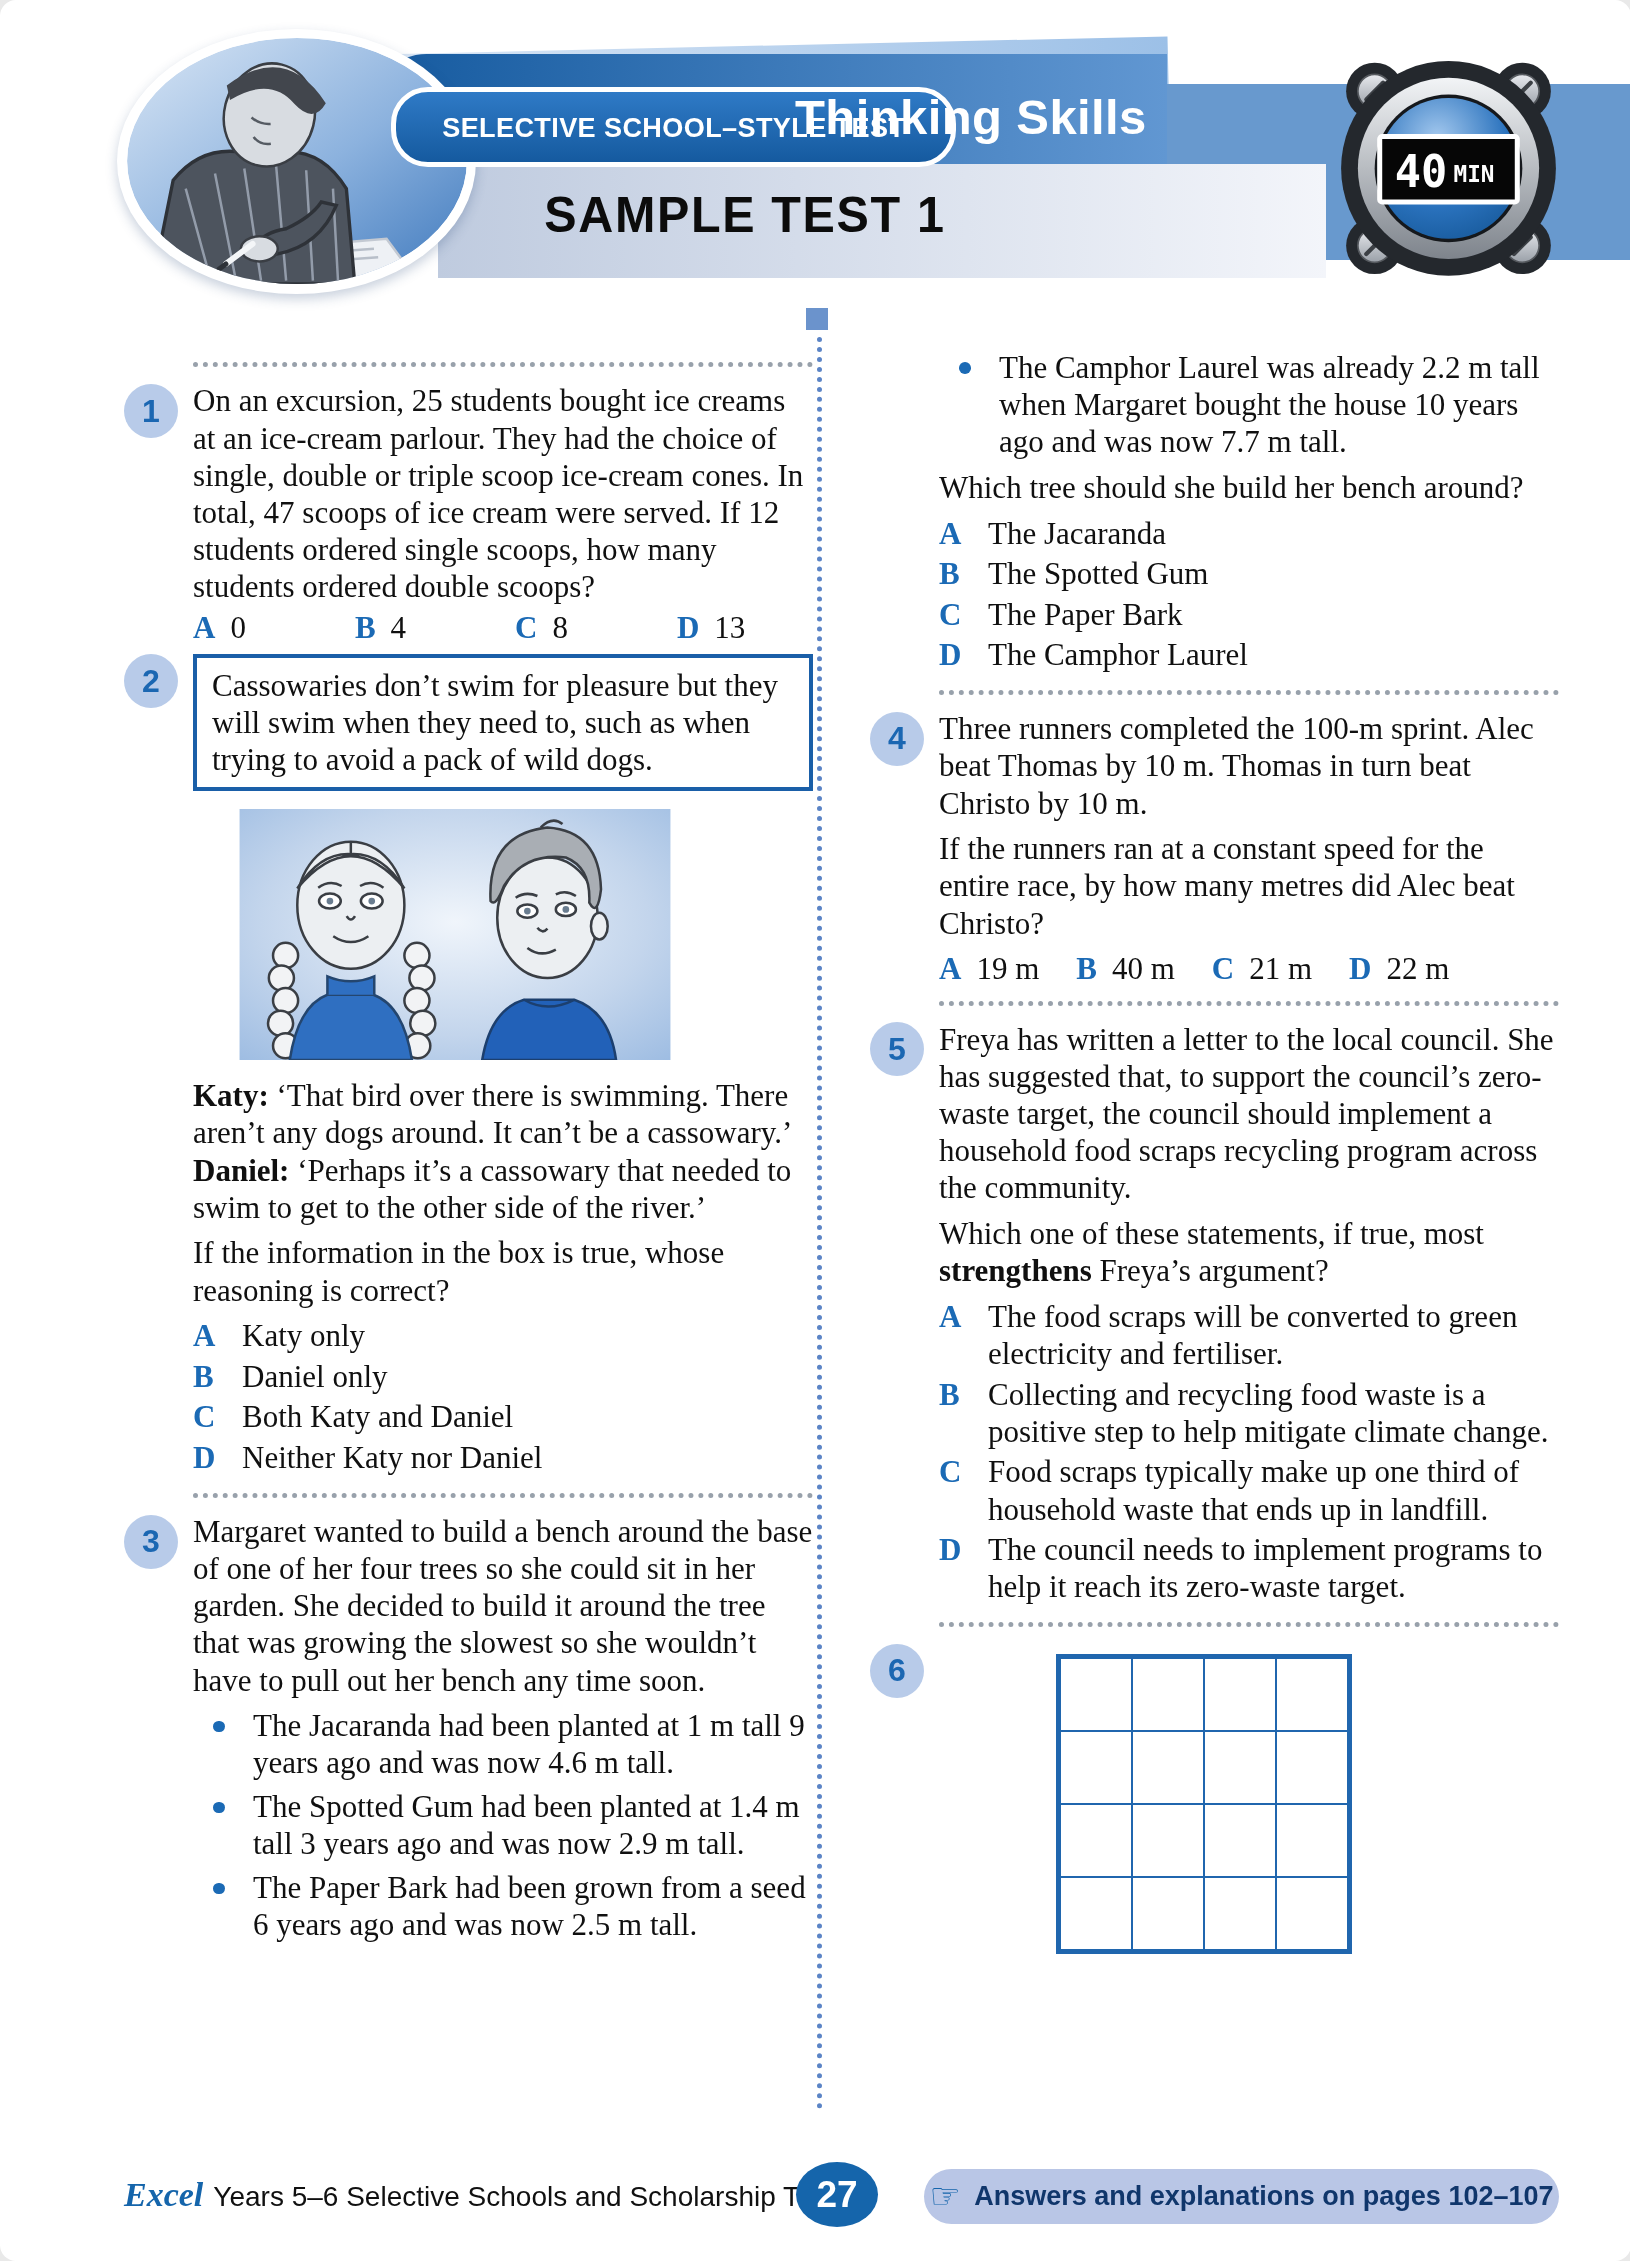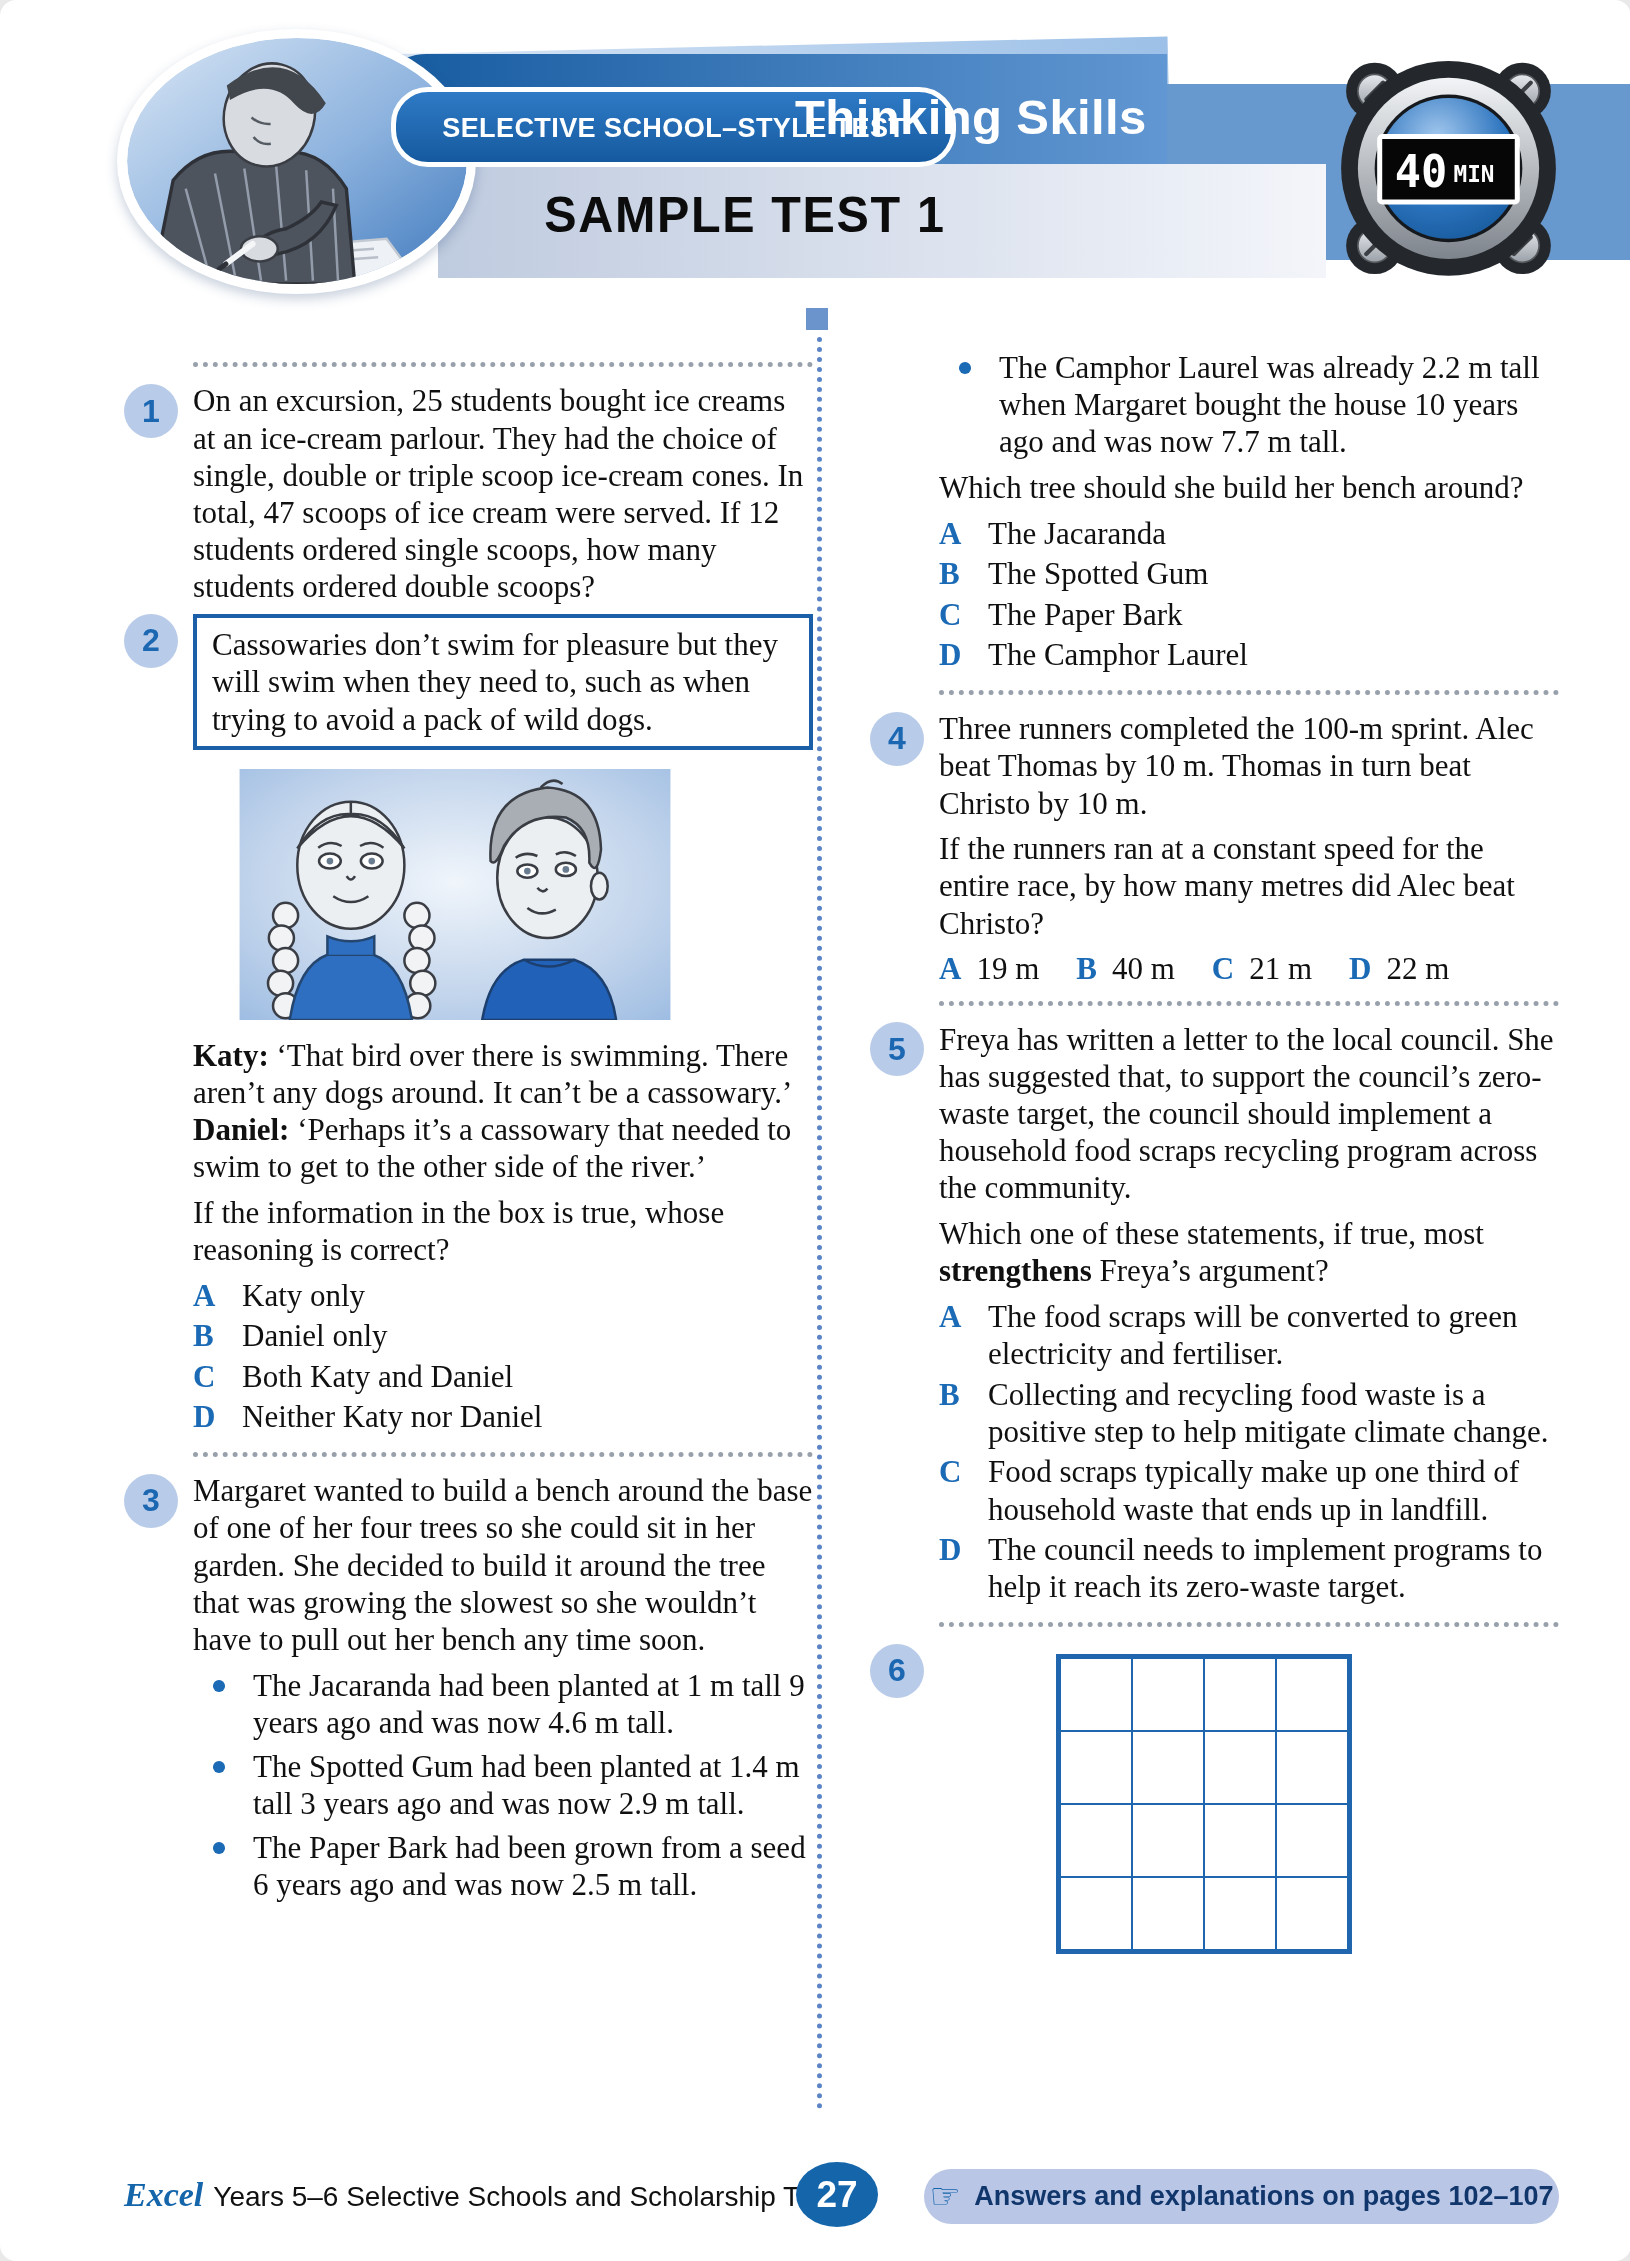--- a/index.html
+++ b/index.html
@@ -173,20 +173,26 @@
 
   <div class="col col-left">
     <div class="sep ind"></div>
 
     <div class="q">
       <div>
           <div class="qnum">1</div>
         </div>
       <div class="qbody">
         <p class="tight">On an excursion, 25 students bought ice creams at an ice-cream parlour. They had the choice of single, double or triple scoop ice-cream cones. In total, 47 scoops of ice cream were served. If 12 students ordered single scoops, how many students ordered double scoops?</p>
+        <div class="opts-inline">
+          <span><span class="opt-letter">A</span><span>0</span></span>
+          <span><span class="opt-letter">B</span><span>4</span></span>
+          <span><span class="opt-letter">C</span><span>8</span></span>
+          <span><span class="opt-letter">D</span><span>13</span></span>
+        </div>
       </div>
     </div>
 
     <div class="q">
       <div>
           <div class="qnum">2</div>
         </div>
       <div class="qbody">
         <div class="boxed">
           <span>Cassowaries don’t swim for pleasure but they will swim when they need to, such as when trying to avoid a pack of wild dogs.</span>

